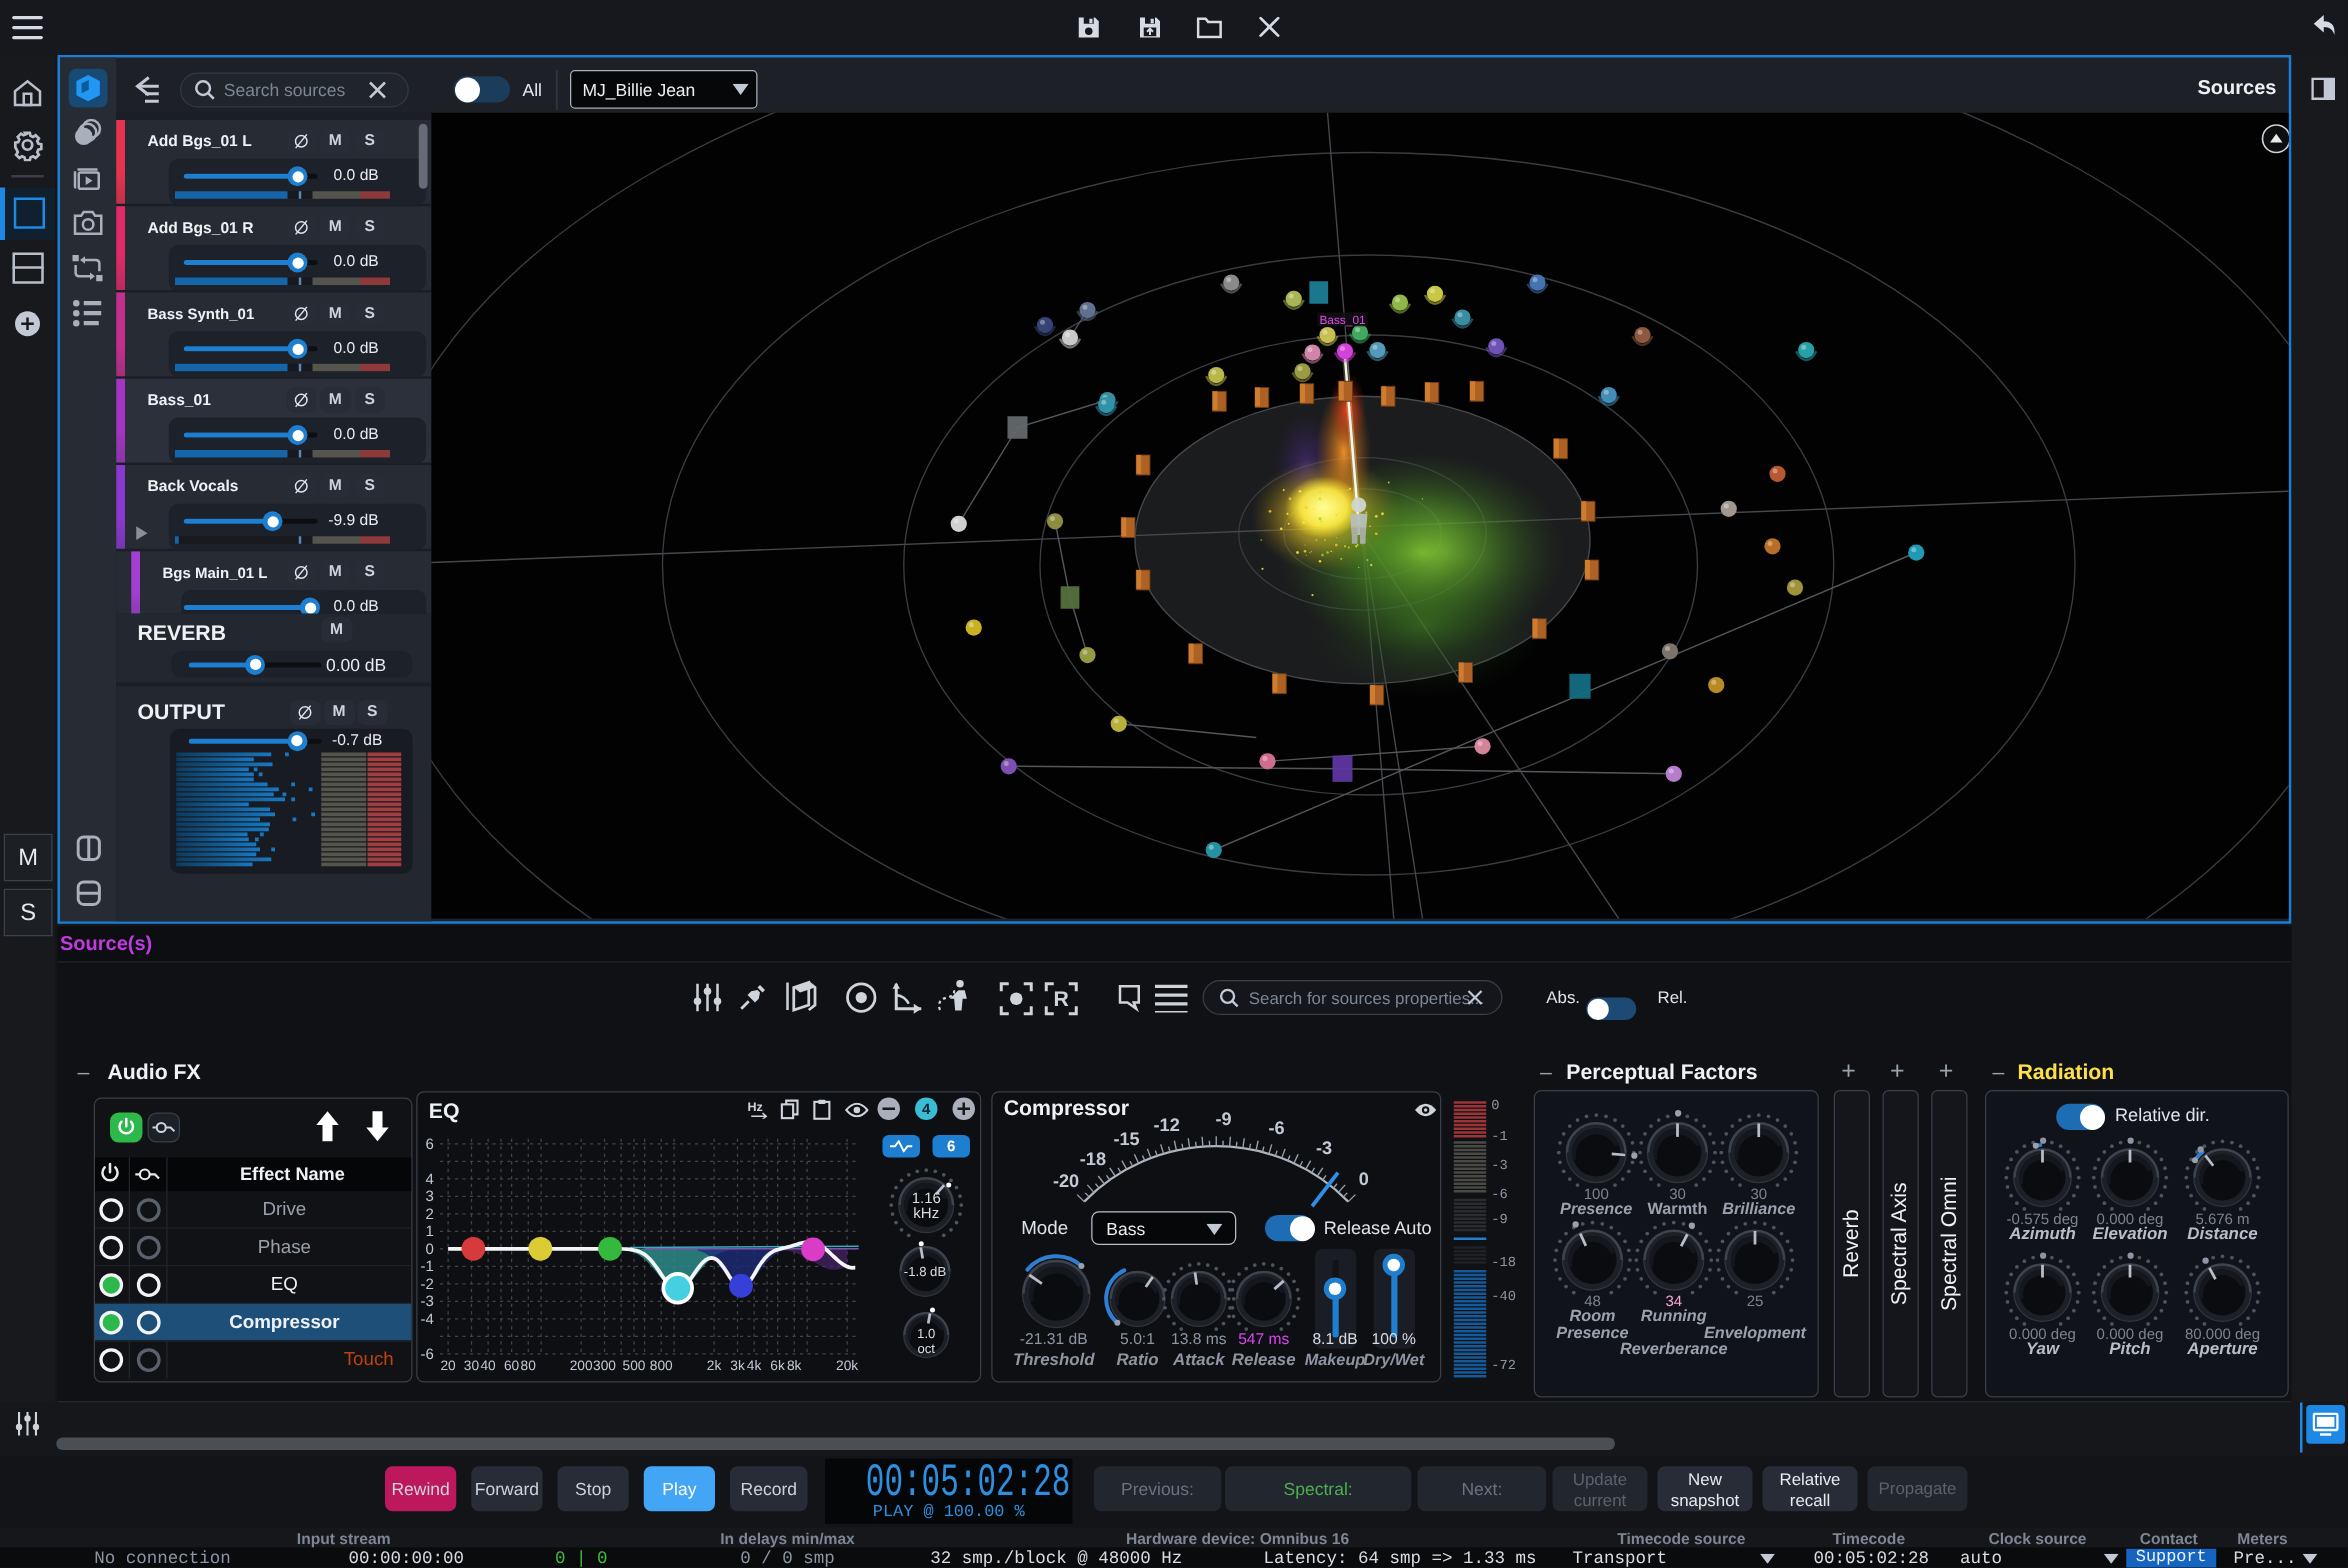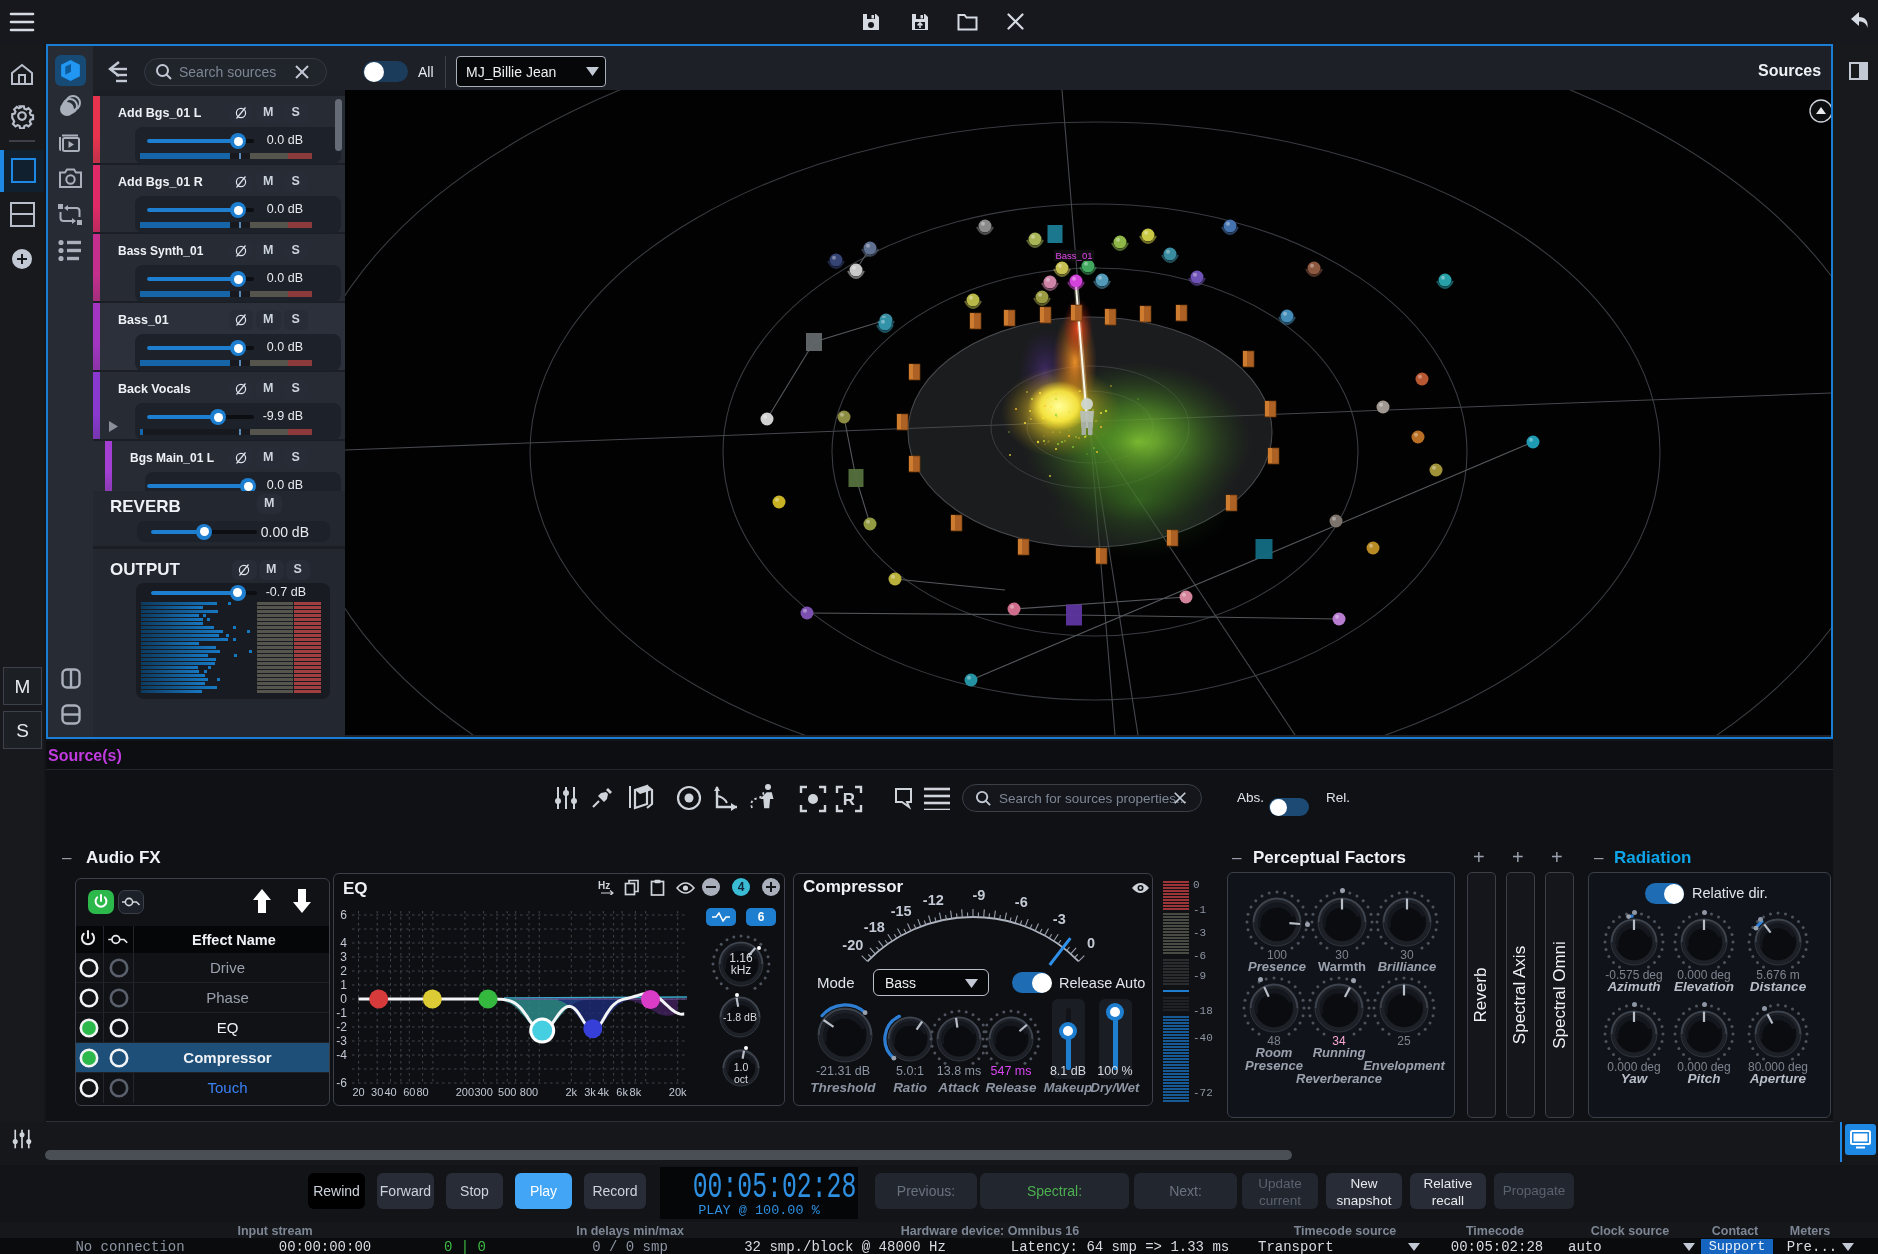--- a/index.html
+++ b/index.html
@@ -876,21 +876,21 @@
       <circle cx="11" cy="11" r="8.2" fill="none" stroke="#f2f4f6" stroke-width="2.6"></circle>
     </svg>
 <div class="abs" style="left:140px;top:1049px;width:175px;text-align:center;font-size:15px;color:#eef1f5;font-weight:bold;">Compressor</div>
 <div class="abs" style="left:76px;top:1072px;width:253px;height:1px;background:#1e2126;"></div>
 <svg class="abs" style="left:78px;top:1077px;" width="22" height="22" viewBox="0 0 22 22">
       <circle cx="11" cy="11" r="8.2" fill="none" stroke="#f2f4f6" stroke-width="2.6"></circle>
     </svg>
 <svg class="abs" style="left:108px;top:1077px;" width="22" height="22" viewBox="0 0 22 22">
       <circle cx="11" cy="11" r="8.2" fill="none" stroke="#5a616c" stroke-width="2.6"></circle>
     </svg>
-<div class="abs" style="left:140px;top:1079px;width:175px;text-align:center;font-size:15px;color:#3b82f6;font-weight:normal;">Touch</div>
+<div class="abs" style="left:140px;top:1079px;width:175px;text-align:right;font-size:15px;color:#c2410c;font-weight:normal;">Touch</div>
 <div class="abs" style="left:333px;top:873px;width:452px;height:233px;border:1px solid #3a3f48;border-radius:6px;background:#0d0f13;"></div>
 <div class="lbl" style="left:343px;top:879px;font-size:17px;font-weight:bold;color:#eef1f5;">EQ</div>
 <svg class="abs" style="left:598px;top:880px;" width="20" height="15" viewBox="0 0 20 15">
       <text x="0" y="9" font-size="10" font-weight="bold" fill="#cfd3da" font-family="Liberation Sans,sans-serif">Hz</text>
       <path d="M3 13 h12 m-3 -2.5 l3 2.5 -3 2.5" stroke="#cfd3da" stroke-width="1.2" fill="none"></path>
     </svg>
 <svg class="abs" style="left:624px;top:879px;" width="16" height="17" viewBox="0 0 16 17">
       <rect x="1.5" y="4.5" width="9" height="11" fill="none" stroke="#cfd3da" stroke-width="1.7"></rect>
       <path d="M5 4.5 v-3 h9 v11 h-3" fill="none" stroke="#cfd3da" stroke-width="1.7"></path>
     </svg>
@@ -1494,21 +1494,21 @@
     </div>
 <div class="abs" style="left:1506px;top:872px;width:29px;height:246px;border:1px solid #3a3f48;border-radius:5px;background:#14161b;"></div>
     <div class="abs" style="left:1506px;top:872px;width:29px;height:246px;display:flex;align-items:center;justify-content:center;">
       <span style="transform:rotate(-90deg);white-space:nowrap;font-size:17px;color:#eef1f5;">Spectral Axis</span>
     </div>
 <div class="abs" style="left:1545px;top:872px;width:29px;height:246px;border:1px solid #3a3f48;border-radius:5px;background:#14161b;"></div>
     <div class="abs" style="left:1545px;top:872px;width:29px;height:246px;display:flex;align-items:center;justify-content:center;">
       <span style="transform:rotate(-90deg);white-space:nowrap;font-size:17px;color:#eef1f5;">Spectral Omni</span>
     </div>
 <div class="lbl" style="left:1594px;top:848px;font-size:17px;color:#9aa1ad;">–</div>
-<div class="lbl" style="left:1614px;top:848px;font-size:17px;font-weight:bold;color:#0ea5e9;">Radiation</div>
+<div class="lbl" style="left:1614px;top:848px;font-size:17px;font-weight:bold;color:#fde047;">Radiation</div>
 <div class="abs" style="left:1588px;top:872px;width:243px;height:246px;border:1px solid #3a3f48;border-radius:6px;background:#10131a;"></div>
 <div class="abs" style="left:1645px;top:883px;width:39px;height:21px;border-radius:11px;background:#1e6db4;"></div>
 <div class="abs" style="left:1664px;top:883.5px;width:20px;height:20px;border-radius:50%;background:#ffffff;"></div>
 <div class="lbl" style="left:1692px;top:885px;font-size:14.5px;color:#dfe3ea;">Relative dir.</div>
 <svg class="abs" style="left:1597px;top:905px;" width="74" height="74" viewBox="-37 -37 74 74">
       <circle cx="-14.5" cy="25.1" r="1.5" fill="#4e545e"></circle>
       <circle cx="-20.5" cy="20.5" r="1.5" fill="#4e545e"></circle>
       <circle cx="-25.1" cy="14.5" r="1.5" fill="#4e545e"></circle>
       <circle cx="-28.0" cy="7.5" r="1.5" fill="#4e545e"></circle>
       <circle cx="-29.0" cy="-0.0" r="1.5" fill="#4e545e"></circle>
@@ -1720,21 +1720,21 @@
 <div class="abs" style="left:1845px;top:1124px;width:31px;height:31px;background:#1e88e5;border-radius:3px;"></div>
 <svg class="abs" style="left:1850px;top:1130px;" width="21" height="19" viewBox="0 0 21 19">
   <rect x="1" y="1" width="19" height="13" rx="1.5" fill="none" stroke="#ffffff" stroke-width="2"></rect>
   <rect x="3.5" y="3.5" width="14" height="8" fill="#ffffff"></rect>
   <line x1="6" y1="17.5" x2="15" y2="17.5" stroke="#ffffff" stroke-width="2"></line>
 </svg>
 
 </div>
 <div class="abs" style="left:0;top:1165px;width:1878px;height:57px;background:#121418;"></div>
 <div class="abs">
-<div class="btn-sm" style="left:308px;top:1173px;width:57px;height:36px;line-height:36px;font-weight:normal;font-size:14px;background:#000000;">Rewind</div>
+<div class="btn-sm" style="left:308px;top:1173px;width:57px;height:36px;line-height:36px;font-weight:normal;font-size:14px;background:#be185d;">Rewind</div>
 <div class="btn-sm" style="left:377px;top:1173px;width:57px;height:36px;line-height:36px;font-weight:normal;font-size:14px;background:#272c36;">Forward</div>
 <div class="btn-sm" style="left:446px;top:1173px;width:57px;height:36px;line-height:36px;font-weight:normal;font-size:14px;background:#272c36;">Stop</div>
 <div class="btn-sm" style="left:515px;top:1173px;width:57px;height:36px;line-height:36px;font-weight:normal;font-size:14px;background:#42a5f5;color:#ffffff;">Play</div>
 <div class="btn-sm" style="left:584px;top:1173px;width:62px;height:36px;line-height:36px;font-weight:normal;font-size:14px;background:#272c36;">Record</div>
 <div class="abs" style="left:660px;top:1167px;width:198px;height:52px;background:#050607;"></div>
 <div class="abs" style="left:660px;top:1166px;width:198px;text-align:center;font-family:'Liberation Mono',monospace;font-size:37px;color:#2e8fe0;transform:scaleX(0.67);transform-origin:50% 0;">00:05:02:28</div>
 <div class="abs" style="left:660px;top:1203px;width:198px;text-align:center;font-family:'Liberation Mono',monospace;font-size:13.5px;color:#2e8fe0;">PLAY @ 100.00 %</div>
 <div class="btn-sm" style="left:875px;top:1173px;width:102px;height:36px;line-height:36px;font-weight:normal;font-size:14px;background:#22262e;color:#6a7280;">Previous:</div>
 <div class="btn-sm" style="left:980px;top:1173px;width:149px;height:36px;line-height:36px;font-weight:normal;font-size:14px;background:#22262e;color:#4caf50;">Spectral:</div>
 <div class="btn-sm" style="left:1134px;top:1173px;width:103px;height:36px;line-height:36px;font-weight:normal;font-size:14px;background:#22262e;color:#6a7280;">Next:</div>

